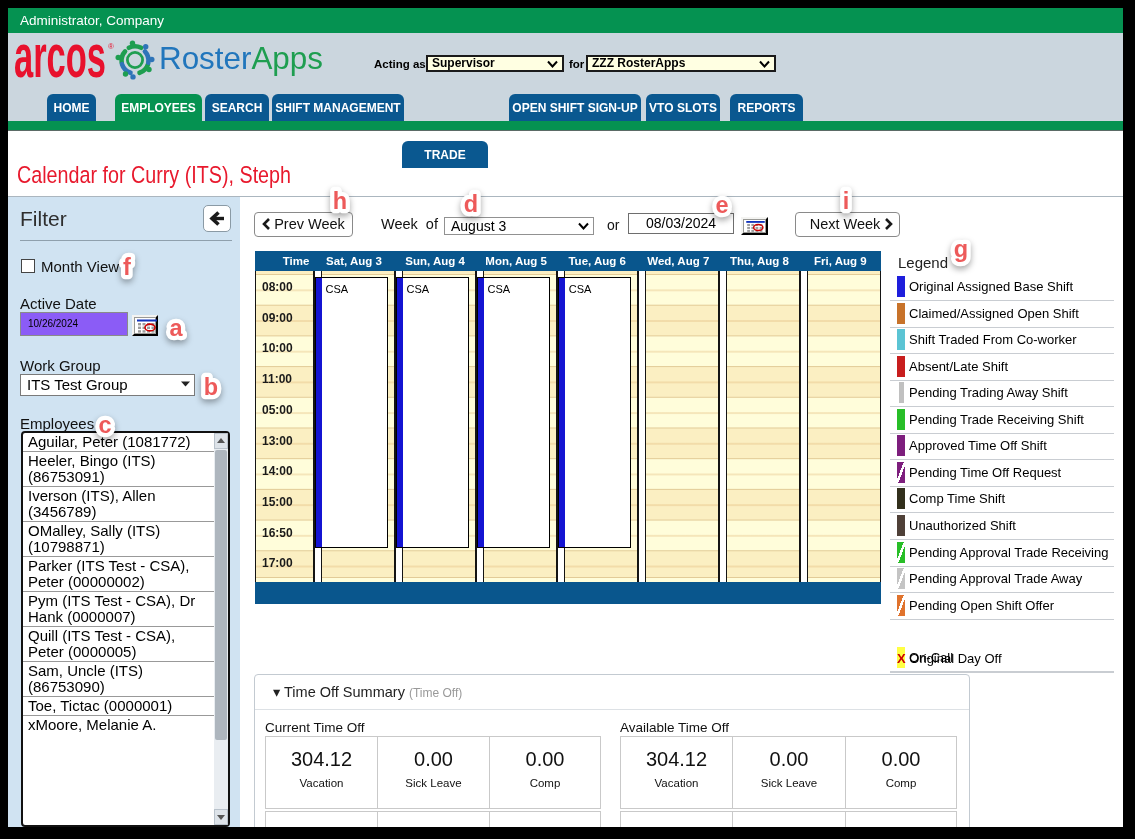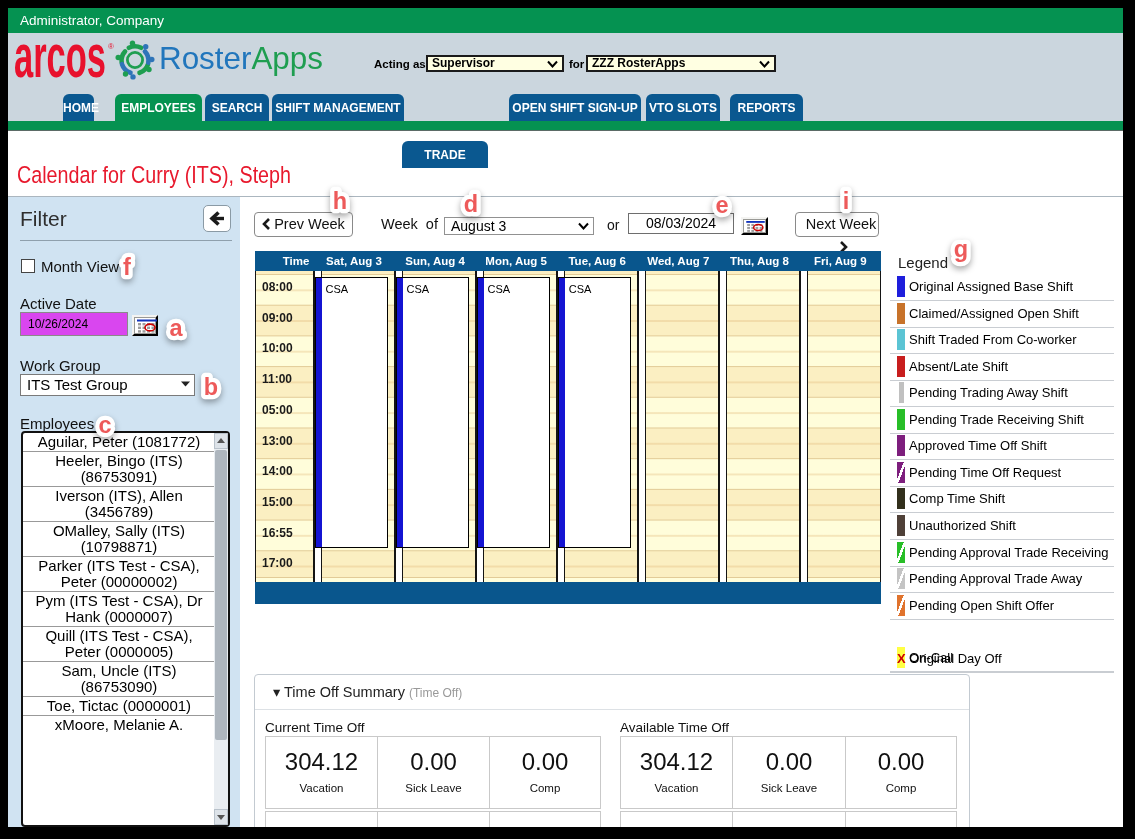--- a/index.html
+++ b/index.html
@@ -19,25 +19,25 @@
 #greenstrip { left:0; top:113px; width:1115px; height:9px; background:#059251; }
 #stripline { left:0; top:122px; width:1115px; height:1px; background:#5B6B66; }
 #heading { left:9px; top:153px; font-size:24.5px; color:#E8192D; transform:scaleX(0.805); transform-origin:0 0; white-space:nowrap; }
 
 #sidebar { left:0; top:188px; width:232px; height:631px; background:#D0E3F2; }
 #filter-t { left:12px; top:199px; font-size:21px; color:#2e2e2e; }
 #backbtn { left:195px; top:197px; width:28px; height:27px; background:#fff; border:1px solid #8a9aa5; border-radius:5px; }
 #sep1 { left:12px; top:232px; width:212px; height:1px; background:#8FA0AD; }
 #cb { left:13px; top:251px; width:14px; height:14px; background:#fff; border:1px solid #444; }
 .slabel { position:absolute; font-size:15px; color:#111; }
-#ad-input { left:12px; top:304px; width:108px; height:24px; background:#d946ef; border:1px solid #8a8a8a; font-size:12px; line-height:22px; padding-left:7px; color:#000; }
+#ad-input { left:12px; top:304px; width:108px; height:24px; background:#8b5cf6; border:1px solid #8a8a8a; font-size:10px; line-height:22px; padding-left:7px; color:#000; }
 .calbtn { position:absolute; background:#D6D3CE; border-top:2px solid #f4f4f2; border-left:2px solid #f4f4f2; border-right:2px solid #000; border-bottom:2px solid #000; }
 .calbtn .inner { position:absolute; left:0; top:0; right:0; bottom:0; background:#fff; border:1px solid #9a9a96; }
 .wsel { position:absolute; background:#fff; border:1px solid #7a7a7a; font-size:15px; color:#000; padding-left:6px; }
-#emp-list { left:13px; top:423px; width:209px; height:396px; background:#fff; border:2px solid #111; border-radius:4px; overflow:hidden;text-align:center; }
+#emp-list { left:13px; top:423px; width:209px; height:396px; background:#fff; border:2px solid #111; border-radius:4px; overflow:hidden; }
 #emp-list .itm { font-size:15px; line-height:16px; padding:1px 4px 1px 5px; border-bottom:1px solid #999; color:#000; }
 #emp-list .sel { background:#1B62BE; color:#fff; padding-top:3px; padding-bottom:3px; }
 #scrollbar { position:absolute; right:0; top:0; width:14px; height:392px; background:#E9EDF1; }
 
 .wbtn { position:absolute; top:204px; height:25px; background:#fff; border:1px solid #8a8a8a; border-radius:4px; font-size:14.5px; color:#111; text-align:center; line-height:23px; }
 
 #grid { left:247px; top:243px; width:626px; height:353px; }
 #ghead { position:absolute; left:0; top:0; width:626px; height:20px; background:#09568D; }
 #ghead div { position:absolute; top:0; height:20px; color:#fff; font-size:11.5px; font-weight:bold; line-height:20px; text-align:center; }
 #gfoot { position:absolute; left:0; top:331px; width:626px; height:22px; background:#09568D; }
@@ -63,21 +63,21 @@
 .litem .txt { position:absolute; left:19px; top:5px; font-size:13px; color:#000; white-space:nowrap; }
 
 #panel { left:246px; top:666px; width:716px; height:160px; background:#fff; border:1px solid #C3CAD1; border-radius:4px; }
 #panel h3 { position:absolute; left:18px; top:9px; font-size:14.5px; font-weight:normal; color:#222; }
 #panel h3 .gray { font-size:12px; color:#999; }
 #phline { position:absolute; left:0px; top:34px; width:714px; height:1px; background:#DDE1E5; }
 .grp-label { position:absolute; top:45px; font-size:13.5px; color:#111; }
 .grp { position:absolute; top:61px; height:73px; border:1px solid #C9C9C9; }
 .cell { position:absolute; top:0; height:71px; border-right:1px solid #C9C9C9; text-align:center; }
 .cell:last-child { border-right:none; }
-.cell .num { margin-top:11px; font-size:24px; color:#111; }
+.cell .num { margin-top:11px; font-size:20px; color:#111; }
 .cell .lbl { margin-top:6px; font-size:11.5px; color:#111; }
 .grp2 { position:absolute; top:136px; height:30px; border:1px solid #C9C9C9; }
 .grp2 .c { position:absolute; top:0; height:28px; border-right:1px solid #C9C9C9; }
 
 .ann { position:absolute; width:0; height:0; }
 .ann svg { position:absolute; left:-26px; top:-24px; overflow:visible; }
 </style>
 </head>
 <body>
 <div id="page">
@@ -110,21 +110,21 @@
     <text x="151" y="36" font-family="Liberation Sans,sans-serif" font-size="30.5" textLength="164" lengthAdjust="spacingAndGlyphs" fill="#2176BC">Roster<tspan fill="#1E9E50">Apps</tspan></text>
   </svg>
   <div id="acting" class="abs">Acting as</div>
   <div class="ysel" style="left:418px; top:47px; width:138px; height:17px;">Supervisor<svg width="11" height="8" viewBox="0 0 11 8">
         <path d="M1 1.5 L5.5 6.5 L10 1.5" fill="none" stroke="#000" stroke-width="2"></path>
       </svg></div>
   <div id="for" class="abs">for</div>
   <div class="ysel" style="left:578px; top:47px; width:190px; height:17px;">ZZZ RosterApps<svg width="11" height="8" viewBox="0 0 11 8">
         <path d="M1 1.5 L5.5 6.5 L10 1.5" fill="none" stroke="#000" stroke-width="2"></path>
       </svg></div>
-  <div class="tab" style="left:55px; width:31px;">HOME</div>
+  <div class="tab" style="left:39px; width:49px;">HOME</div>
   <div class="tab" id="tab-emp" style="left:107px; width:87px;">EMPLOYEES</div>
   <div class="tab" style="left:197px; width:64px;">SEARCH</div>
   <div class="tab" style="left:264px; width:132px;">SHIFT MANAGEMENT</div>
   <div class="tab" style="left:394px; width:86px;margin-top:47px;">TRADE BOARD</div>
   <div class="tab" style="left:501px; width:132px;">OPEN SHIFT SIGN-UP</div>
   <div class="tab" style="left:638px; width:74px;">VTO SLOTS</div>
   <div class="tab" style="left:722px; width:73px;">REPORTS</div>
   <div id="greenstrip" class="abs"></div>
   <div id="stripline" class="abs"></div>
   <div id="heading" class="abs">Calendar for Curry (ITS), Steph</div>
@@ -216,21 +216,21 @@
             <rect x="15.5" y="6.4" width="3" height="2.2"></rect>
             <rect x="2" y="9.6" width="3" height="2.2"></rect>
             <rect x="6.5" y="9.6" width="3" height="2.2"></rect>
             <rect x="11" y="9.6" width="3" height="2.2"></rect>
             <rect x="15.5" y="9.6" width="3" height="2.2"></rect>
           </g>
     <ellipse cx="14" cy="7" rx="5" ry="3.2" fill="none" stroke="#CC0000" stroke-width="1.6"></ellipse>
   </svg>
       </div>
     </div>
-  <div class="wbtn" style="left:787px; width:84px;padding-left:8px;">Next Week<svg width="8" height="12" viewBox="0 0 8 12" style="margin:5px 0 0 5px; vertical-align:top;">
+  <div class="wbtn" style="left:787px; width:105px;padding-left:8px;">Next Week<svg width="8" height="12" viewBox="0 0 8 12" style="margin:5px 0 0 5px; vertical-align:top;">
         <path d="M1 1 L6 6 L1 11" fill="none" stroke="#1a1a1a" stroke-width="2.6"></path>
       </svg></div>
 
   <div id="grid" class="abs">
     <div id="ghead">
       <div style="left:9px; width:57px; text-align:center; padding-left:7px;">Time</div>
       <div style="left:58.5px; width:81px;">Sat, Aug 3</div>
       <div style="left:139.6px; width:81px;">Sun, Aug 4</div>
       <div style="left:220.6px; width:81px;">Mon, Aug 5</div>
       <div style="left:301.7px; width:81px;">Tue, Aug 6</div>
@@ -263,21 +263,21 @@
         <div class="cy"></div>
       </div>
     <div class="tlab" style="top:29px;">08:00</div>
     <div class="tlab" style="top:59.7px;">09:00</div>
     <div class="tlab" style="top:90.4px;">10:00</div>
     <div class="tlab" style="top:121.1px;">11:00</div>
     <div class="tlab" style="top:151.8px;">05:00</div>
     <div class="tlab" style="top:182.5px;">13:00</div>
     <div class="tlab" style="top:213.2px;">14:00</div>
     <div class="tlab" style="top:243.9px;">15:00</div>
-    <div class="tlab" style="top:274.6px;">16:55</div>
+    <div class="tlab" style="top:274.6px;">16:50</div>
     <div class="tlab" style="top:305.3px;">17:00</div>
     <div class="shift" style="left:59.5px; width:73.5px;">
         <div class="bar"></div>
         <div class="cap">CSA</div>
       </div>
     <div class="shift" style="left:140.6px; width:73.5px;">
         <div class="bar"></div>
         <div class="cap">CSA</div>
       </div>
     <div class="shift" style="left:221.6px; width:73.5px;">

